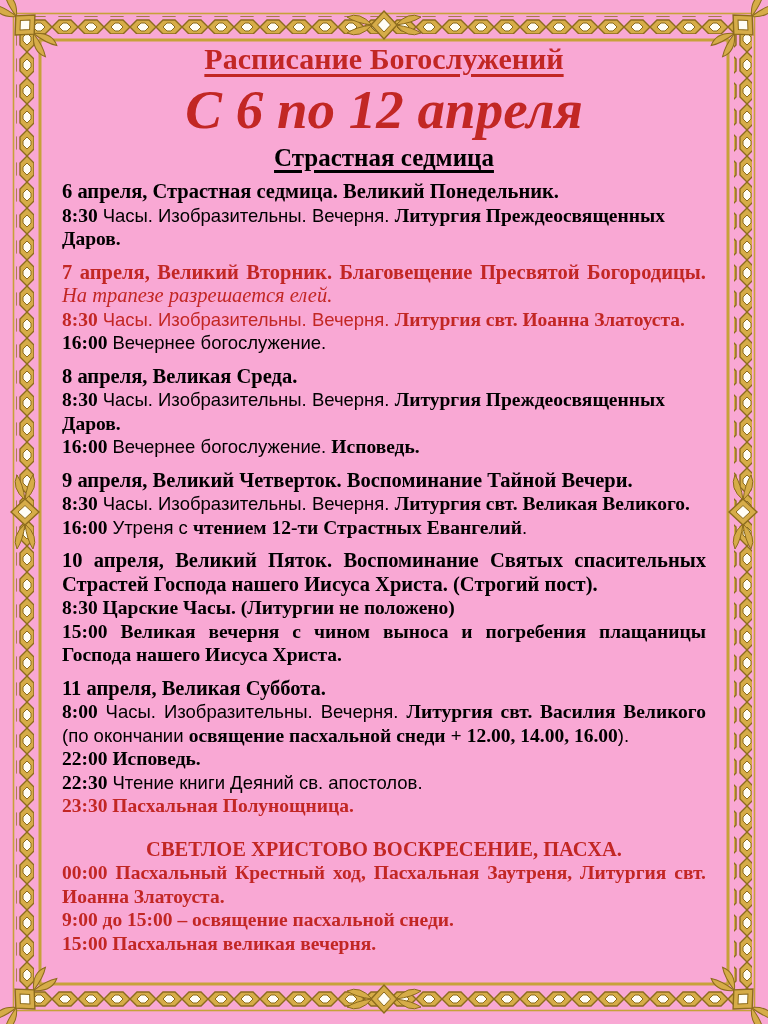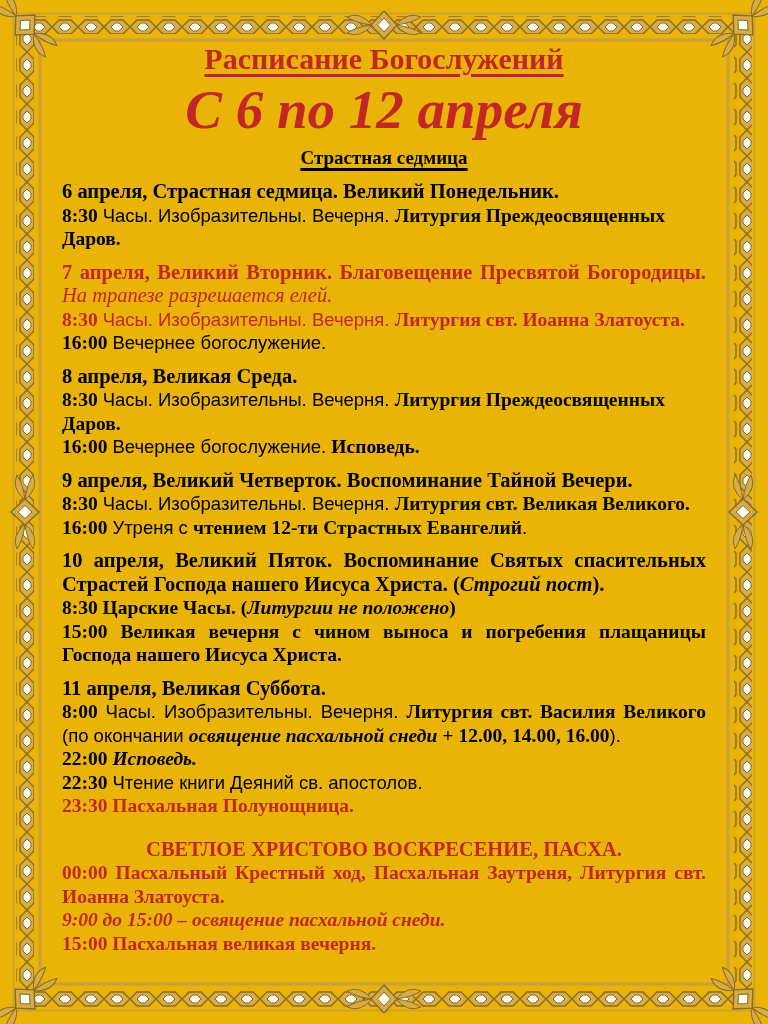--- a/index.html
+++ b/index.html
@@ -1,33 +1,33 @@
 <!DOCTYPE html>
 <html><head>
 <meta charset="utf-8">
 <style>
   html,body{margin:0;padding:0;background:#ffffff;}
-  .page{position:relative;width:768px;height:1024px;background:#eab308;overflow:hidden;
+  .page{position:relative;width:768px;height:1024px;background:#f9a8d4;overflow:hidden;
         font-family:"Liberation Serif",serif;color:#000;}
   .frame{position:absolute;left:0;top:0;}
   .content{position:absolute;left:62px;right:62px;top:42px;}
   p{margin:0;}
   .title{font-size:30px;line-height:34px;font-weight:bold;text-align:center;color:#c22724;
          text-decoration:underline;text-decoration-thickness:3px;text-underline-offset:5px;}
   .subtitle{font-size:55px;line-height:60px;font-weight:bold;font-style:italic;text-align:center;
             color:#c22724;margin-top:4px;}
-  .week{font-size:19px;line-height:30px;font-weight:bold;text-align:center;margin-top:3px;
+  .week{font-size:25px;line-height:30px;font-weight:bold;text-align:center;margin-top:3px;
         text-decoration:underline;text-decoration-thickness:3px;text-underline-offset:4px;}
   .day{margin-top:10px;}
   .day.first{margin-top:7px;}
   .day.easter{margin-top:20px;}
   .head,.ln{font-size:19.5px;line-height:23.5px;}
   .head{font-size:20.5px;}
   .b{font-family:"Liberation Serif",serif;font-weight:bold;}
-  .bi{font-family:"Liberation Serif",serif;font-weight:bold;font-style:italic;}
+  .bi{font-family:"Liberation Serif",serif;font-weight:bold;}
   .i{font-family:"Liberation Serif",serif;font-style:italic;}
   .sans{font-family:"Liberation Sans",sans-serif;font-size:18.5px;}
   .red{color:#c22724;}
   .just{text-align:justify;}
   .center{text-align:center;}
 </style>
 </head>
 <body>
 
 <div class="page">

